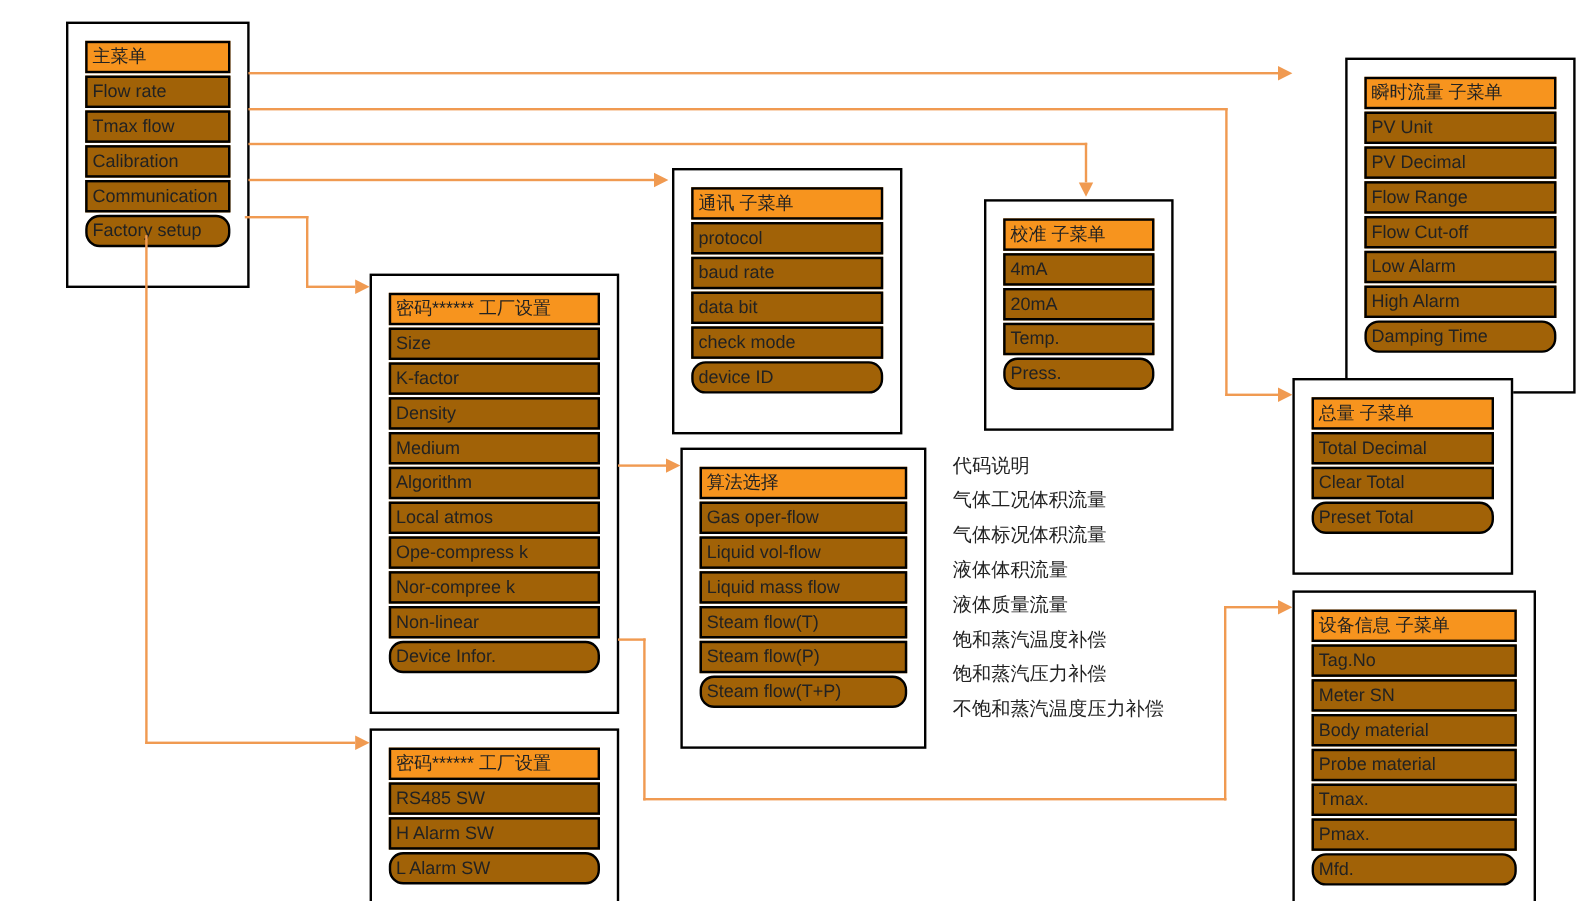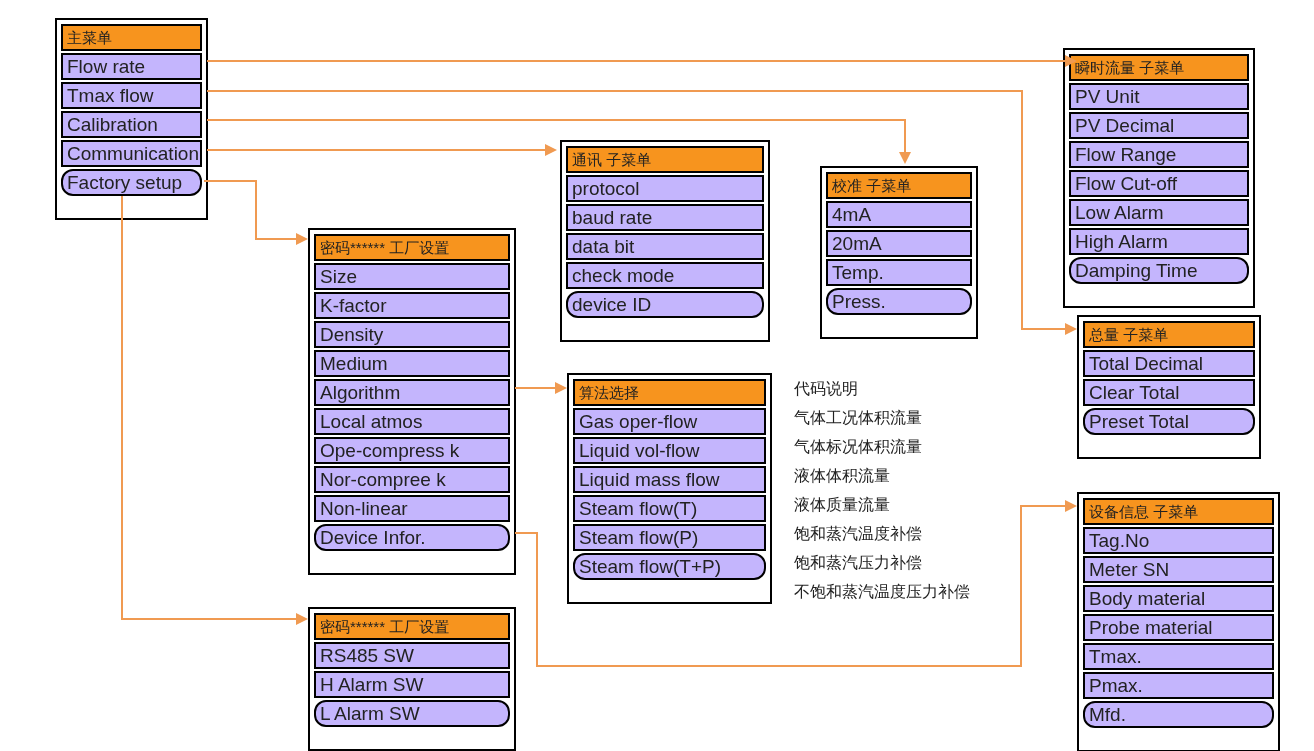--- a/index.html
+++ b/index.html
@@ -5,33 +5,33 @@
   html,body{margin:0;padding:0;background:#ffffff;}
   body{
     width:1314px;height:751px;position:relative;overflow:hidden;
     font-family:"Liberation Sans","DejaVu Sans",sans-serif;
     color:#222;
   }
   .canvas{position:absolute;left:0;top:0;width:1314px;height:751px;}
   .menu-box{
     position:absolute;box-sizing:border-box;
     border:2px solid var(--box-border,#000);
-    background:#fff;padding:4px;
+    background:#fff;padding:14px;
   }
   .hd{
     box-sizing:border-box;height:27px;line-height:23px;
     border:2px solid var(--box-border,#000);
     background:var(--header-bg,#F7941E);
     padding:0 4px;font-size:15px;margin-bottom:2px;
     white-space:nowrap;overflow:hidden;
   }
   .cell{
     box-sizing:border-box;height:27px;line-height:23px;
     border:2px solid var(--box-border,#000);
-    background:#c4b5fd;padding:0 4px;font-size:19px;margin-bottom:2px;
+    background:#a16207;padding:0 4px;font-size:15px;margin-bottom:2px;
     white-space:nowrap;overflow:hidden;
   }
   .cell:last-child{margin-bottom:18px;border-radius:12px;}
   .desc-col{position:absolute;}
   .desc{height:29px;line-height:27px;font-size:16px;white-space:nowrap;margin-left:16px;}
   .hline{position:absolute;height:2px;background:var(--connector,#F09A51);}
   .vline{position:absolute;width:2px;background:var(--connector,#F09A51);}
   .arr-r{
     position:absolute;width:0;height:0;
     border-top:6px solid transparent;border-bottom:6px solid transparent;
@@ -64,38 +64,38 @@
     <div class="cell">Density</div>
     <div class="cell">Medium</div>
     <div class="cell">Algorithm</div>
     <div class="cell">Local atmos</div>
     <div class="cell">Ope-compress k</div>
     <div class="cell">Nor-compree k</div>
     <div class="cell">Non-linear</div>
     <div class="cell">Device Infor.</div>
   </div>
 
-  <div class="menu-box" style="left:560px;top:140px;width:210px">
+  <div class="menu-box" style="left:560px;top:140px;width:192px">
     <div class="hd">通讯 子菜单</div>
     <div class="cell">protocol</div>
     <div class="cell">baud rate</div>
     <div class="cell">data bit</div>
     <div class="cell">check mode</div>
     <div class="cell">device ID</div>
   </div>
 
   <div class="menu-box" style="left:820px;top:166px;width:158px">
     <div class="hd">校准 子菜单</div>
     <div class="cell">4mA</div>
     <div class="cell">20mA</div>
     <div class="cell">Temp.</div>
     <div class="cell">Press.</div>
   </div>
 
-  <div class="menu-box" style="left:1063px;top:48px;width:192px">
+  <div class="menu-box" style="left:1121px;top:48px;width:192px">
     <div class="hd">瞬时流量 子菜单</div>
     <div class="cell">PV Unit</div>
     <div class="cell">PV Decimal</div>
     <div class="cell">Flow Range</div>
     <div class="cell">Flow Cut-off</div>
     <div class="cell">Low Alarm</div>
     <div class="cell">High Alarm</div>
     <div class="cell">Damping Time</div>
   </div>
 

